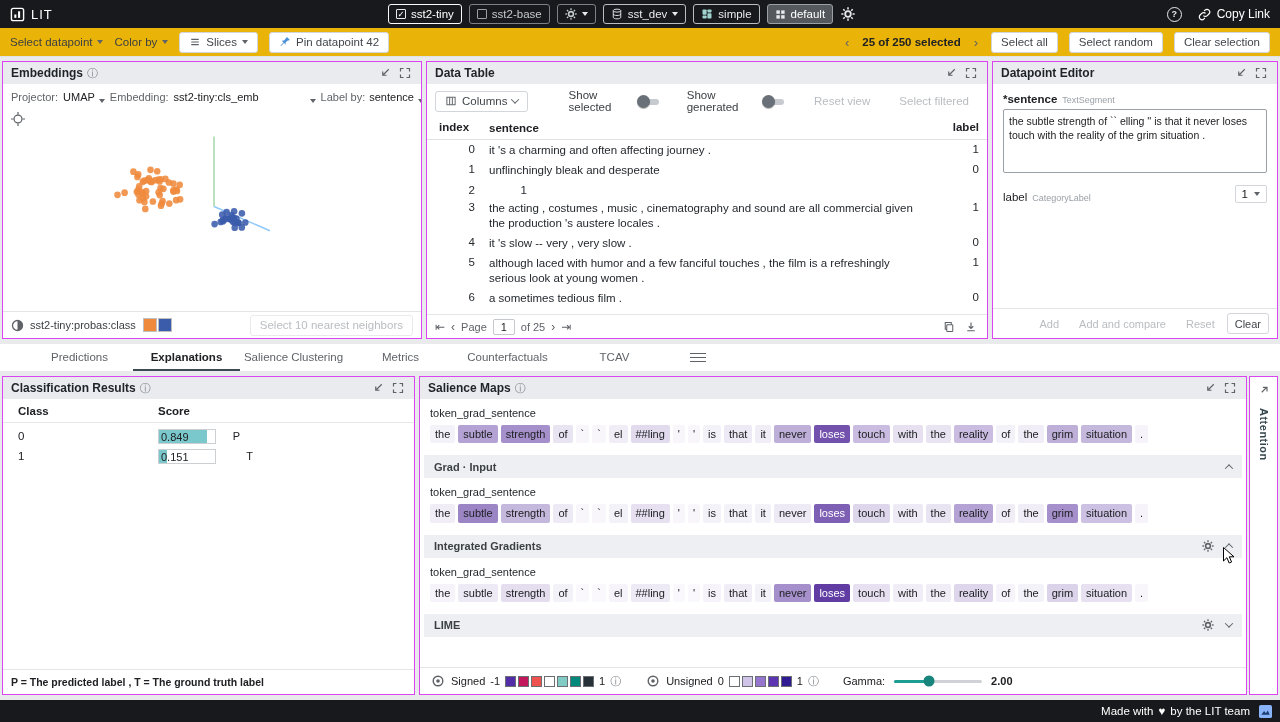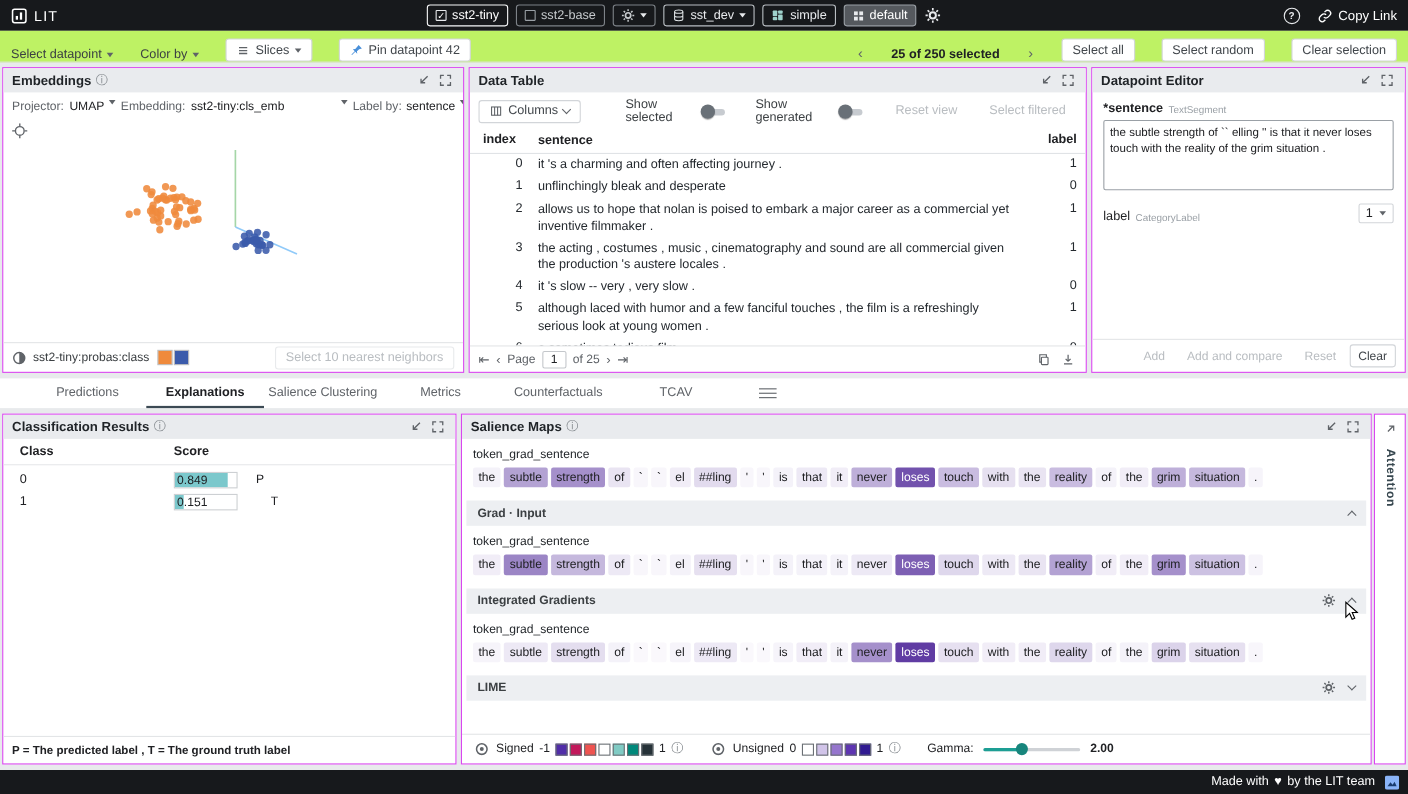--- a/index.html
+++ b/index.html
@@ -19,21 +19,21 @@
   .chip.filled{background:#55595e;border-color:#9aa0a6;color:#fff}
   .cb{width:10px;height:10px;border:1px solid #e8eaed;border-radius:1px;display:inline-flex;align-items:center;justify-content:center;font-size:8.5px;line-height:1;color:#fff}
   .cb.empty{border-color:#9aa0a6}
   .topbar-right{margin-left:auto;display:flex;align-items:center;gap:16px}
   .help-circle{width:15px;height:15px;border:1.4px solid #e8eaed;border-radius:50%;display:inline-flex;align-items:center;justify-content:center;font-size:9px;font-weight:bold;cursor:pointer}
   .copylink{display:inline-flex;align-items:center;gap:6px;font-size:12px;color:#fff;cursor:pointer}
   .tri{width:0;height:0;border-left:3.5px solid transparent;border-right:3.5px solid transparent;border-top:4px solid #e8eaed;display:inline-block}
   .tri.gray{border-top-color:#5f6368}
 
   
-  .selbar{position:absolute;left:0;top:28px;width:1280px;height:29px;background:#bef264;border-bottom:1px solid #e1e3e5;display:flex;align-items:flex-end;gap:24px;padding:0 10px}
+  .selbar{position:absolute;left:0;top:28px;width:1280px;height:29px;background:#eab308;border-bottom:1px solid #e1e3e5;display:flex;align-items:center;gap:11px;padding:0 10px}
   .flat-select{display:inline-flex;align-items:center;gap:5px;font-size:11.5px;color:#3c4043;cursor:pointer}
   .btn{display:inline-flex;align-items:center;gap:5px;border:1px solid #d2d5d9;background:#fff;border-radius:3px;padding:0 9px;height:21px;font-size:11.5px;color:#41464b;cursor:pointer;white-space:nowrap}
   .btn.flat{border-color:transparent;background:transparent}
   .btn.disabled{color:#b9bdc1;border-color:#e8eaec;cursor:default}
   .btn.flat.disabled{border-color:transparent}
   .nav-arrow{font-size:13px;color:#5f6368;cursor:pointer;padding:0 2px}
   .sel-status{font-size:11.5px;font-weight:bold;color:#202124}
 
   
   .panel{position:absolute;background:#fff;border:1px solid #d946ef;display:flex;flex-direction:column;overflow:hidden}
@@ -43,21 +43,21 @@
 
   #embeddings{left:2px;top:61px;width:420px;height:278px}
   #datatable{left:426px;top:61px;width:562px;height:278px}
   #editor{left:992px;top:61px;width:286px;height:278px}
   #classification{left:2px;top:376px;width:413px;height:319px}
   #salience{left:419px;top:376px;width:828px;height:319px}
   #attention{left:1249px;top:376px;width:29px;height:319px;align-items:center;padding-top:5px;gap:10px}
 
   
   .emb-controls{display:flex;align-items:center;gap:5px;padding:7px 8px 5px;font-size:11px;color:#5f6368;flex:none}
-  .select{display:inline-flex;align-items:flex-start;gap:4px;color:#202124;cursor:pointer;white-space:nowrap}
+  .select{display:inline-flex;align-items:flex-end;gap:4px;color:#202124;cursor:pointer;white-space:nowrap}
   .select.wide{min-width:142px;justify-content:space-between}
   .select.last{margin-left:auto}
   .emb-plot{flex:1;position:relative}
   .emb-plot svg.scatter{position:absolute;inset:0;width:100%;height:100%}
   .crosshair{position:absolute;left:8px;top:4px;cursor:pointer}
   .emb-foot{flex:none;height:27px;border-top:1px solid #e3e5e7;display:flex;align-items:center;gap:6px;padding:0 8px;font-size:11px;color:#3c4043}
   .swatch{width:12px;height:12px;display:inline-block;outline:1px solid rgba(0,0,0,.25);flex:none}
   .legend-swatches{display:inline-flex;gap:3px;margin-left:2px}
 
   
@@ -455,21 +455,20 @@
           <span class="dt-sentence">it 's a charming and often affecting journey .</span>
           <span class="dt-label">1</span>
         </div>
         <div class="dt-row">
           <span class="dt-index">1</span>
           <span class="dt-sentence">unflinchingly bleak and desperate</span>
           <span class="dt-label">0</span>
         </div>
         <div class="dt-row">
           <span class="dt-index">2</span>
-          <span class="dt-sentence">allows us to hope that nolan is poised to embark a major career as a commercial yet inventive filmmaker .</span>
           <span class="dt-label">1</span>
         </div>
         <div class="dt-row">
           <span class="dt-index">3</span>
           <span class="dt-sentence">the acting , costumes , music , cinematography and sound are all commercial given the production 's austere locales .</span>
           <span class="dt-label">1</span>
         </div>
         <div class="dt-row">
           <span class="dt-index">4</span>
           <span class="dt-sentence">it 's slow -- very , very slow .</span>

